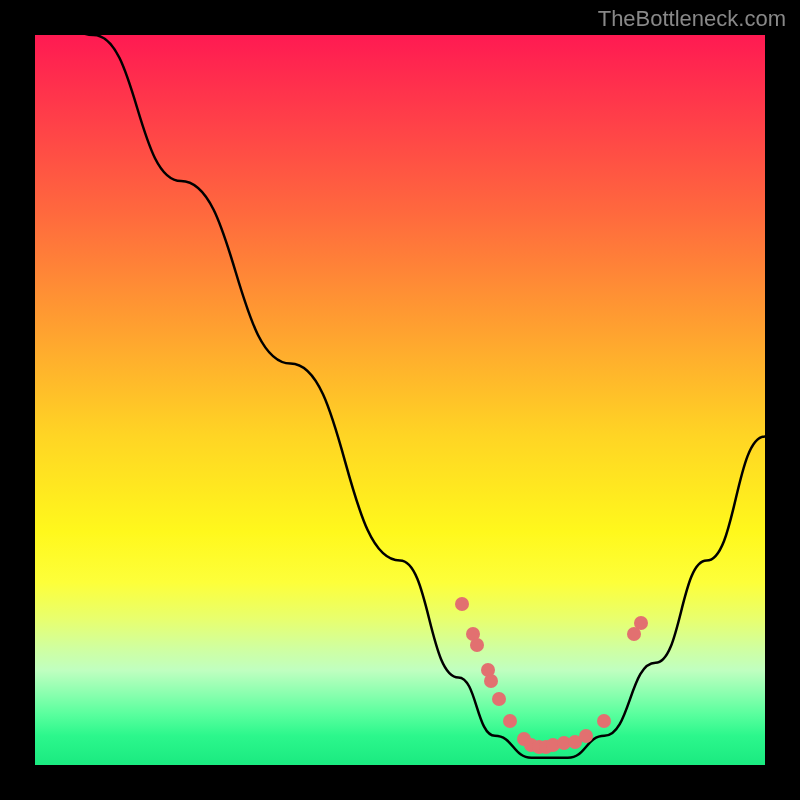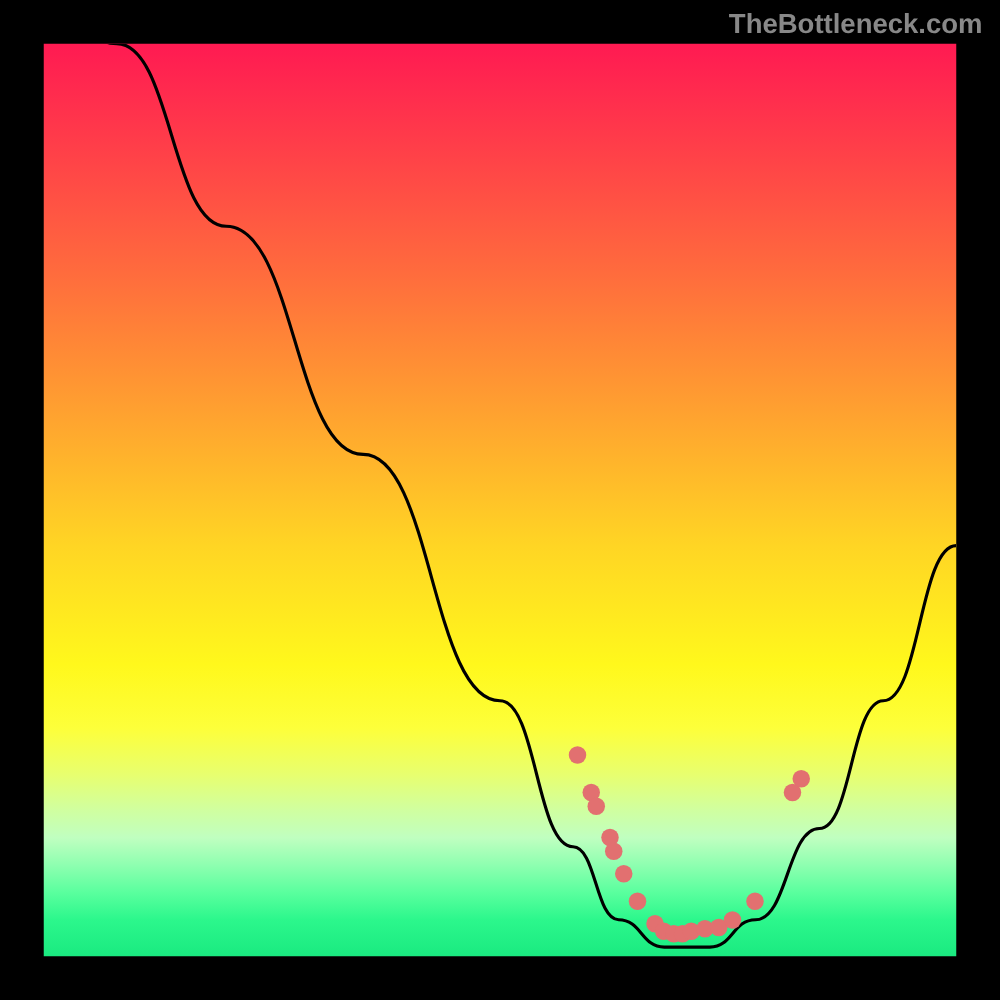--- a/index.html
+++ b/index.html
@@ -10,21 +10,21 @@
     height: 800px;
     position: relative;
     font-family: Arial, sans-serif;
   }
   .watermark {
     position: absolute;
     top: 6px;
     right: 14px;
     color: #888;
     font-size: 22px;
-    font-weight: 700;
+    font-weight: 400;
     z-index: 10;
   }
   .plot-area {
     position: absolute;
     left: 35px;
     top: 35px;
     width: 730px;
     height: 730px;
     overflow: hidden;
     background: linear-gradient(to bottom,

